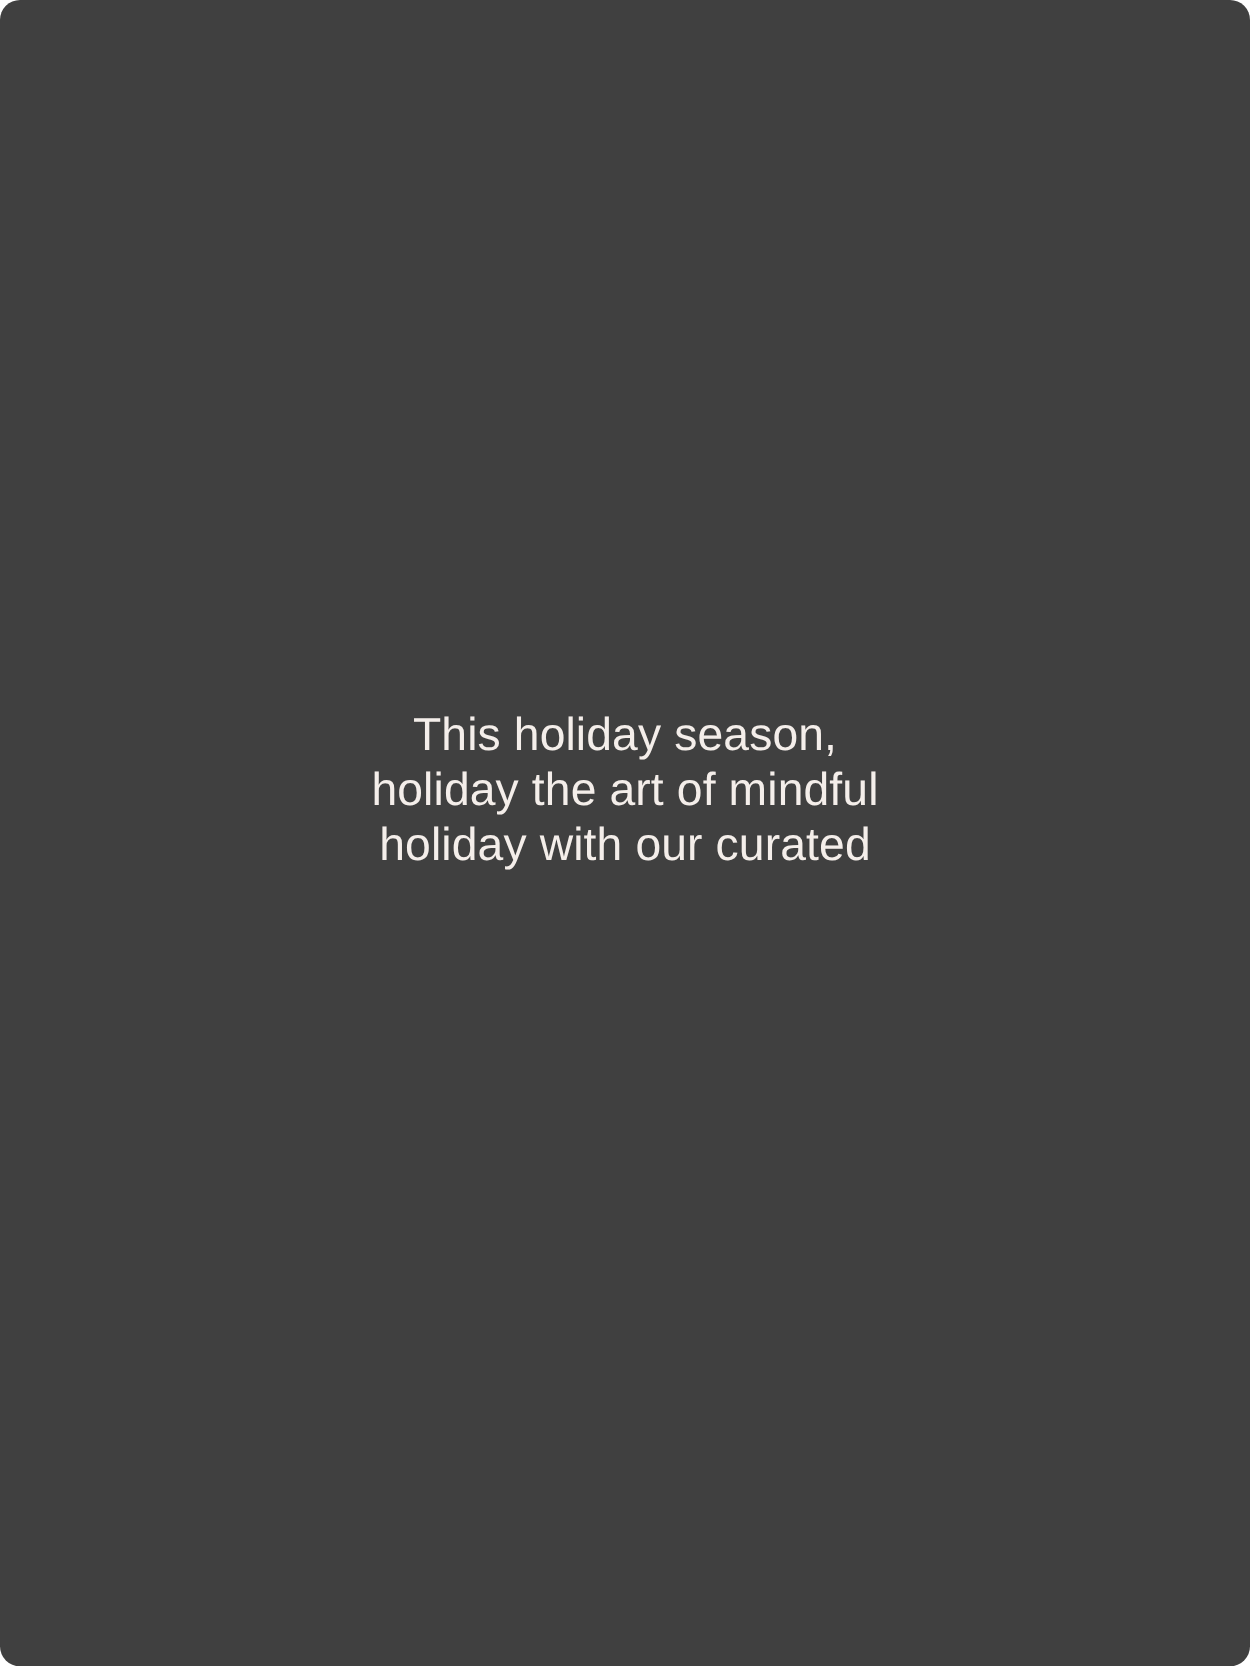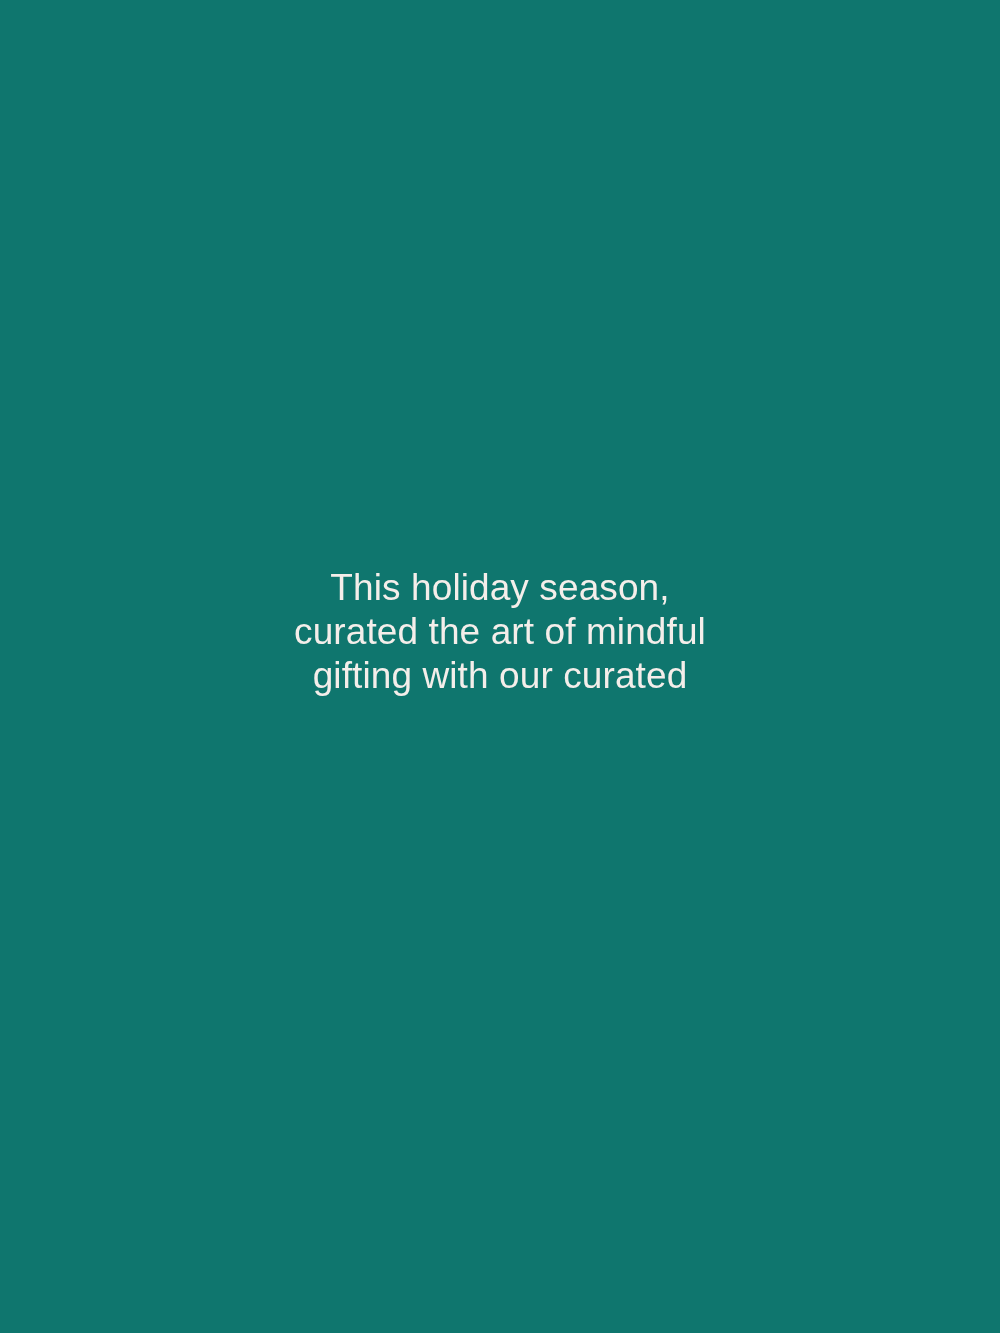--- a/index.html
+++ b/index.html
@@ -46,25 +46,25 @@
     white-space: normal;
   }
 
   .headline-line {
     display: block;
   }
 </style>
 </head>
 <body>
 
-<div class="promo-canvas" style="background: #0f766e;">
+<div class="promo-canvas" style="background: #404040; border-radius: 16px;">
 
   <div class="headline-block" style="text-align: center;">
 
     <p class="headline" style="color: rgb(244, 238, 234);">
       <span class="headline-line">This holiday season,</span>
-      <span class="headline-line">curated the art of mindful</span>
-      <span class="headline-line">gifting with our curated</span>
+      <span class="headline-line">holiday the art of mindful</span>
+      <span class="headline-line">holiday with our curated</span>
     </p>
 
   </div>
 
 </div>
 
 </body></html>

